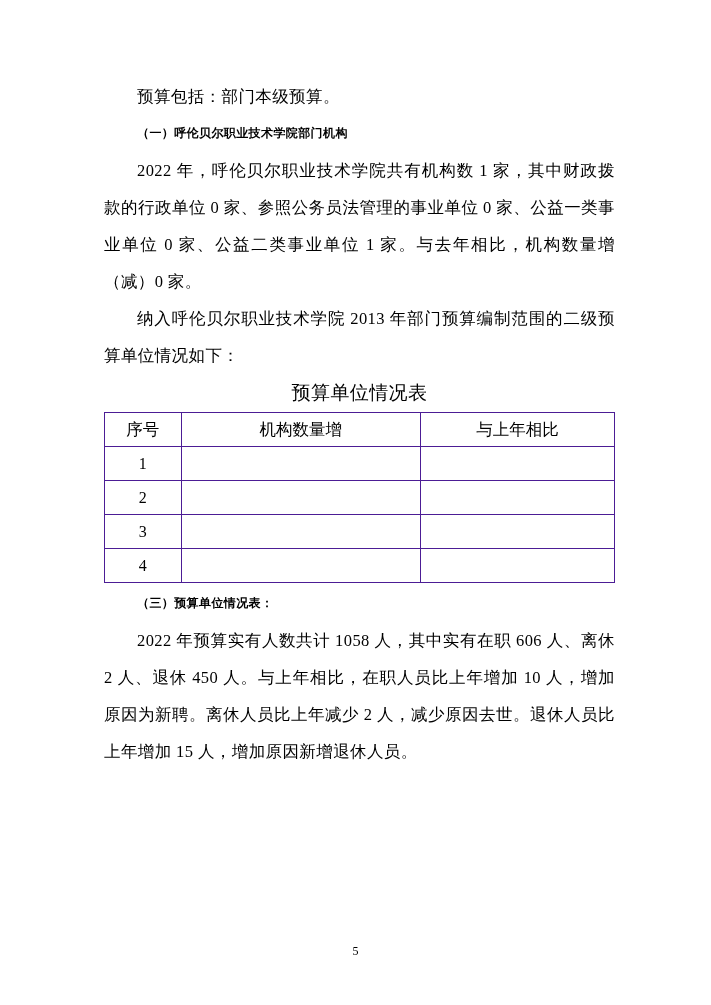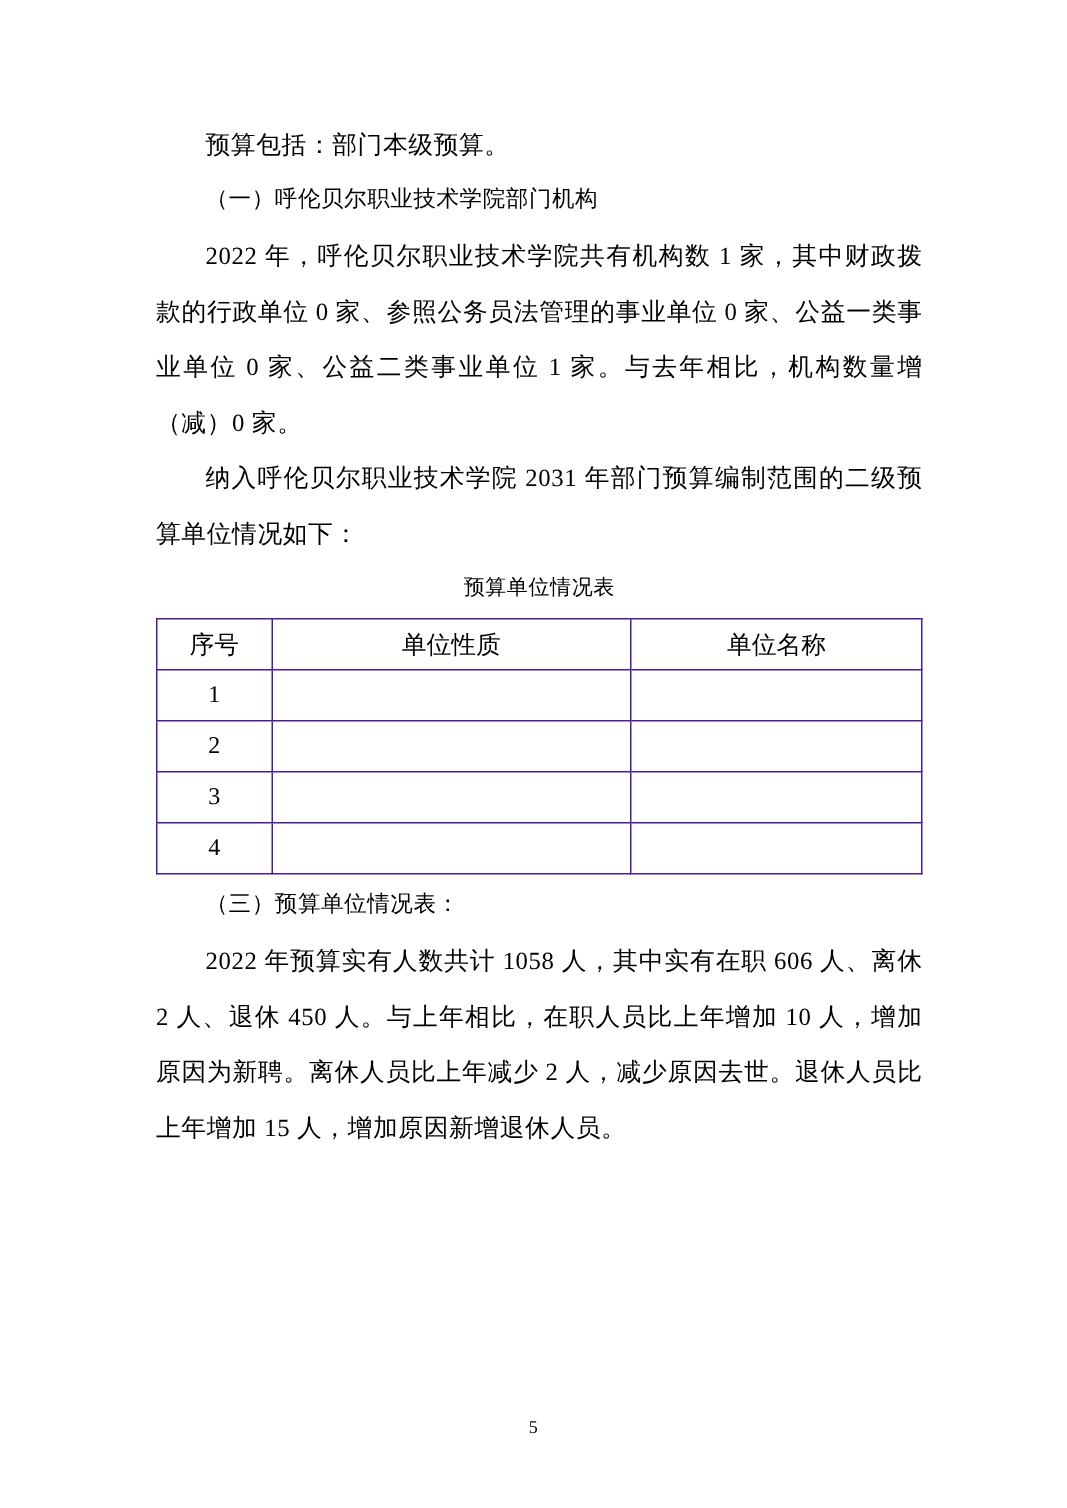--- a/index.html
+++ b/index.html
@@ -29,29 +29,29 @@
     font-size: 16.5px;
     line-height: 37px;
     letter-spacing: 0.4px;
     text-align: justify;
     text-justify: inter-ideograph;
   }
   .indent {
     text-indent: 33px;
   }
   .heading {
-    font-weight: normal;
+    font-weight: bold;
     text-indent: 33px;
-    font-size: 15px;
+    font-size: 12px;
     line-height: 37px;
     margin: 0;
   }
   .table-title {
     text-align: center;
-    font-size: 14px;
+    font-size: 19px;
     line-height: 34px;
     margin: 2px 0 2px 0;
     text-indent: 0;
   }
   table.budget-units {
     border-collapse: collapse;
     width: 100%;
     table-layout: fixed;
     margin: 0 0 2px 0;
   }
@@ -86,35 +86,35 @@
 
 <div class="page">
 
   <p class="indent">预算包括：部门本级预算。</p>
 
   <p class="heading">（一）呼伦贝尔职业技术学院部门机构</p>
 
   <p class="indent">2022 年，呼伦贝尔职业技术学院共有机构数 1 家，其中财政拨款的行政单位 0 家、参照公务员法管理的事业单位 0 家、公益一类事业单位 0 家、公益二类事业单位 1 家。与去年相比，机构数量增（减）0 家。</p>
 
 
-  <p class="indent">纳入呼伦贝尔职业技术学院 2031 年部门预算编制范围的二级预算单位情况如下：</p>
+  <p class="indent">纳入呼伦贝尔职业技术学院 2013 年部门预算编制范围的二级预算单位情况如下：</p>
 
   <p class="table-title">预算单位情况表</p>
 
   <table class="budget-units">
     <colgroup>
       <col class="c-no">
       <col class="c-name">
       <col class="c-type">
     </colgroup>
     <thead>
       <tr>
         <th>序号</th>
-        <th>单位性质</th>
-        <th>单位名称</th>
+        <th>机构数量增</th>
+        <th>与上年相比</th>
       </tr>
     </thead>
     <tbody>
       <tr>
         <td>1</td>
         <td></td>
         <td></td>
       </tr>
       <tr>
         <td>2</td>

